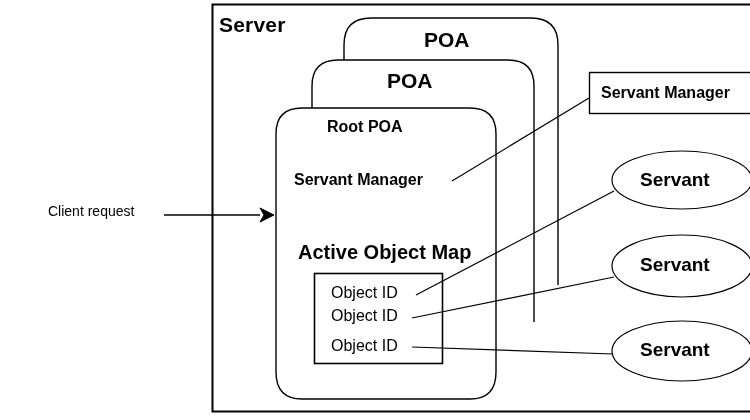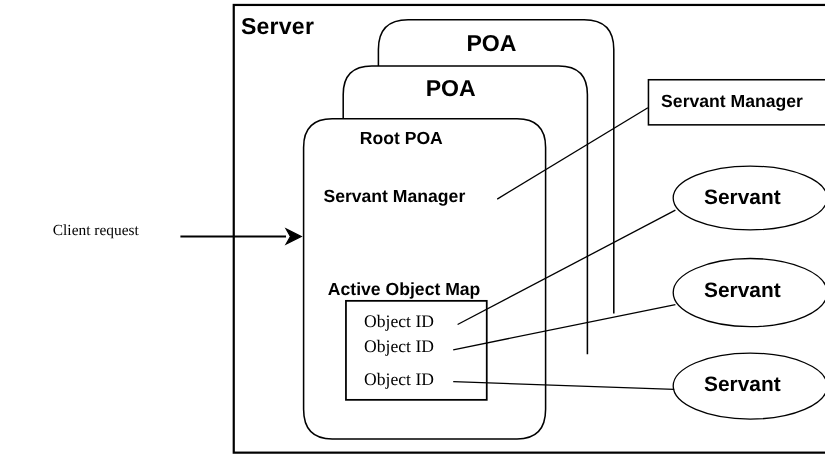--- a/index.html
+++ b/index.html
@@ -27,29 +27,29 @@
     position: absolute;
     color: #000000;
     white-space: nowrap;
     line-height: 1;
   }
   .bold-sans {
     font-family: "Liberation Sans", sans-serif;
     font-weight: bold;
   }
   .plain-serif {
-    font-family: Liberation Serif, serif;
+    font-family: Liberation Sans, sans-serif;
     font-weight: normal;
   }
   .t-server      { left: 175px; top: 14px;  font-size: 21px; letter-spacing: 0.2px; }
   .t-poa-back    { left: 380px; top: 29px;  font-size: 21px; }
   .t-poa-mid     { left: 343px; top: 70px;  font-size: 21px; }
   .t-poa-root    { left: 283px; top: 119px; font-size: 16px; }
   .t-sm-inner    { left: 250px; top: 172px; font-size: 16px; }
-  .t-aom         { left: 254px; top: 256px; font-size: 16px; }
+  .t-aom         { left: 254px; top: 242px; font-size: 20px; }
   .t-oid1        { left: 287px; top: 285px; font-size: 16px; }
   .t-oid2        { left: 287px; top: 308px; font-size: 16px; }
   .t-oid3        { left: 287px; top: 338px; font-size: 16px; }
   .t-sm-box      { left: 557px; top: 85px;  font-size: 16px; }
   .t-servant-1   { left: 596px; top: 170px; font-size: 19px; }
   .t-servant-2   { left: 596px; top: 255px; font-size: 19px; }
   .t-servant-3   { left: 596px; top: 340px; font-size: 19px; }
   .t-client      { left: 4px;   top: 204px; font-size: 14px; }
 </style>
 </head>

